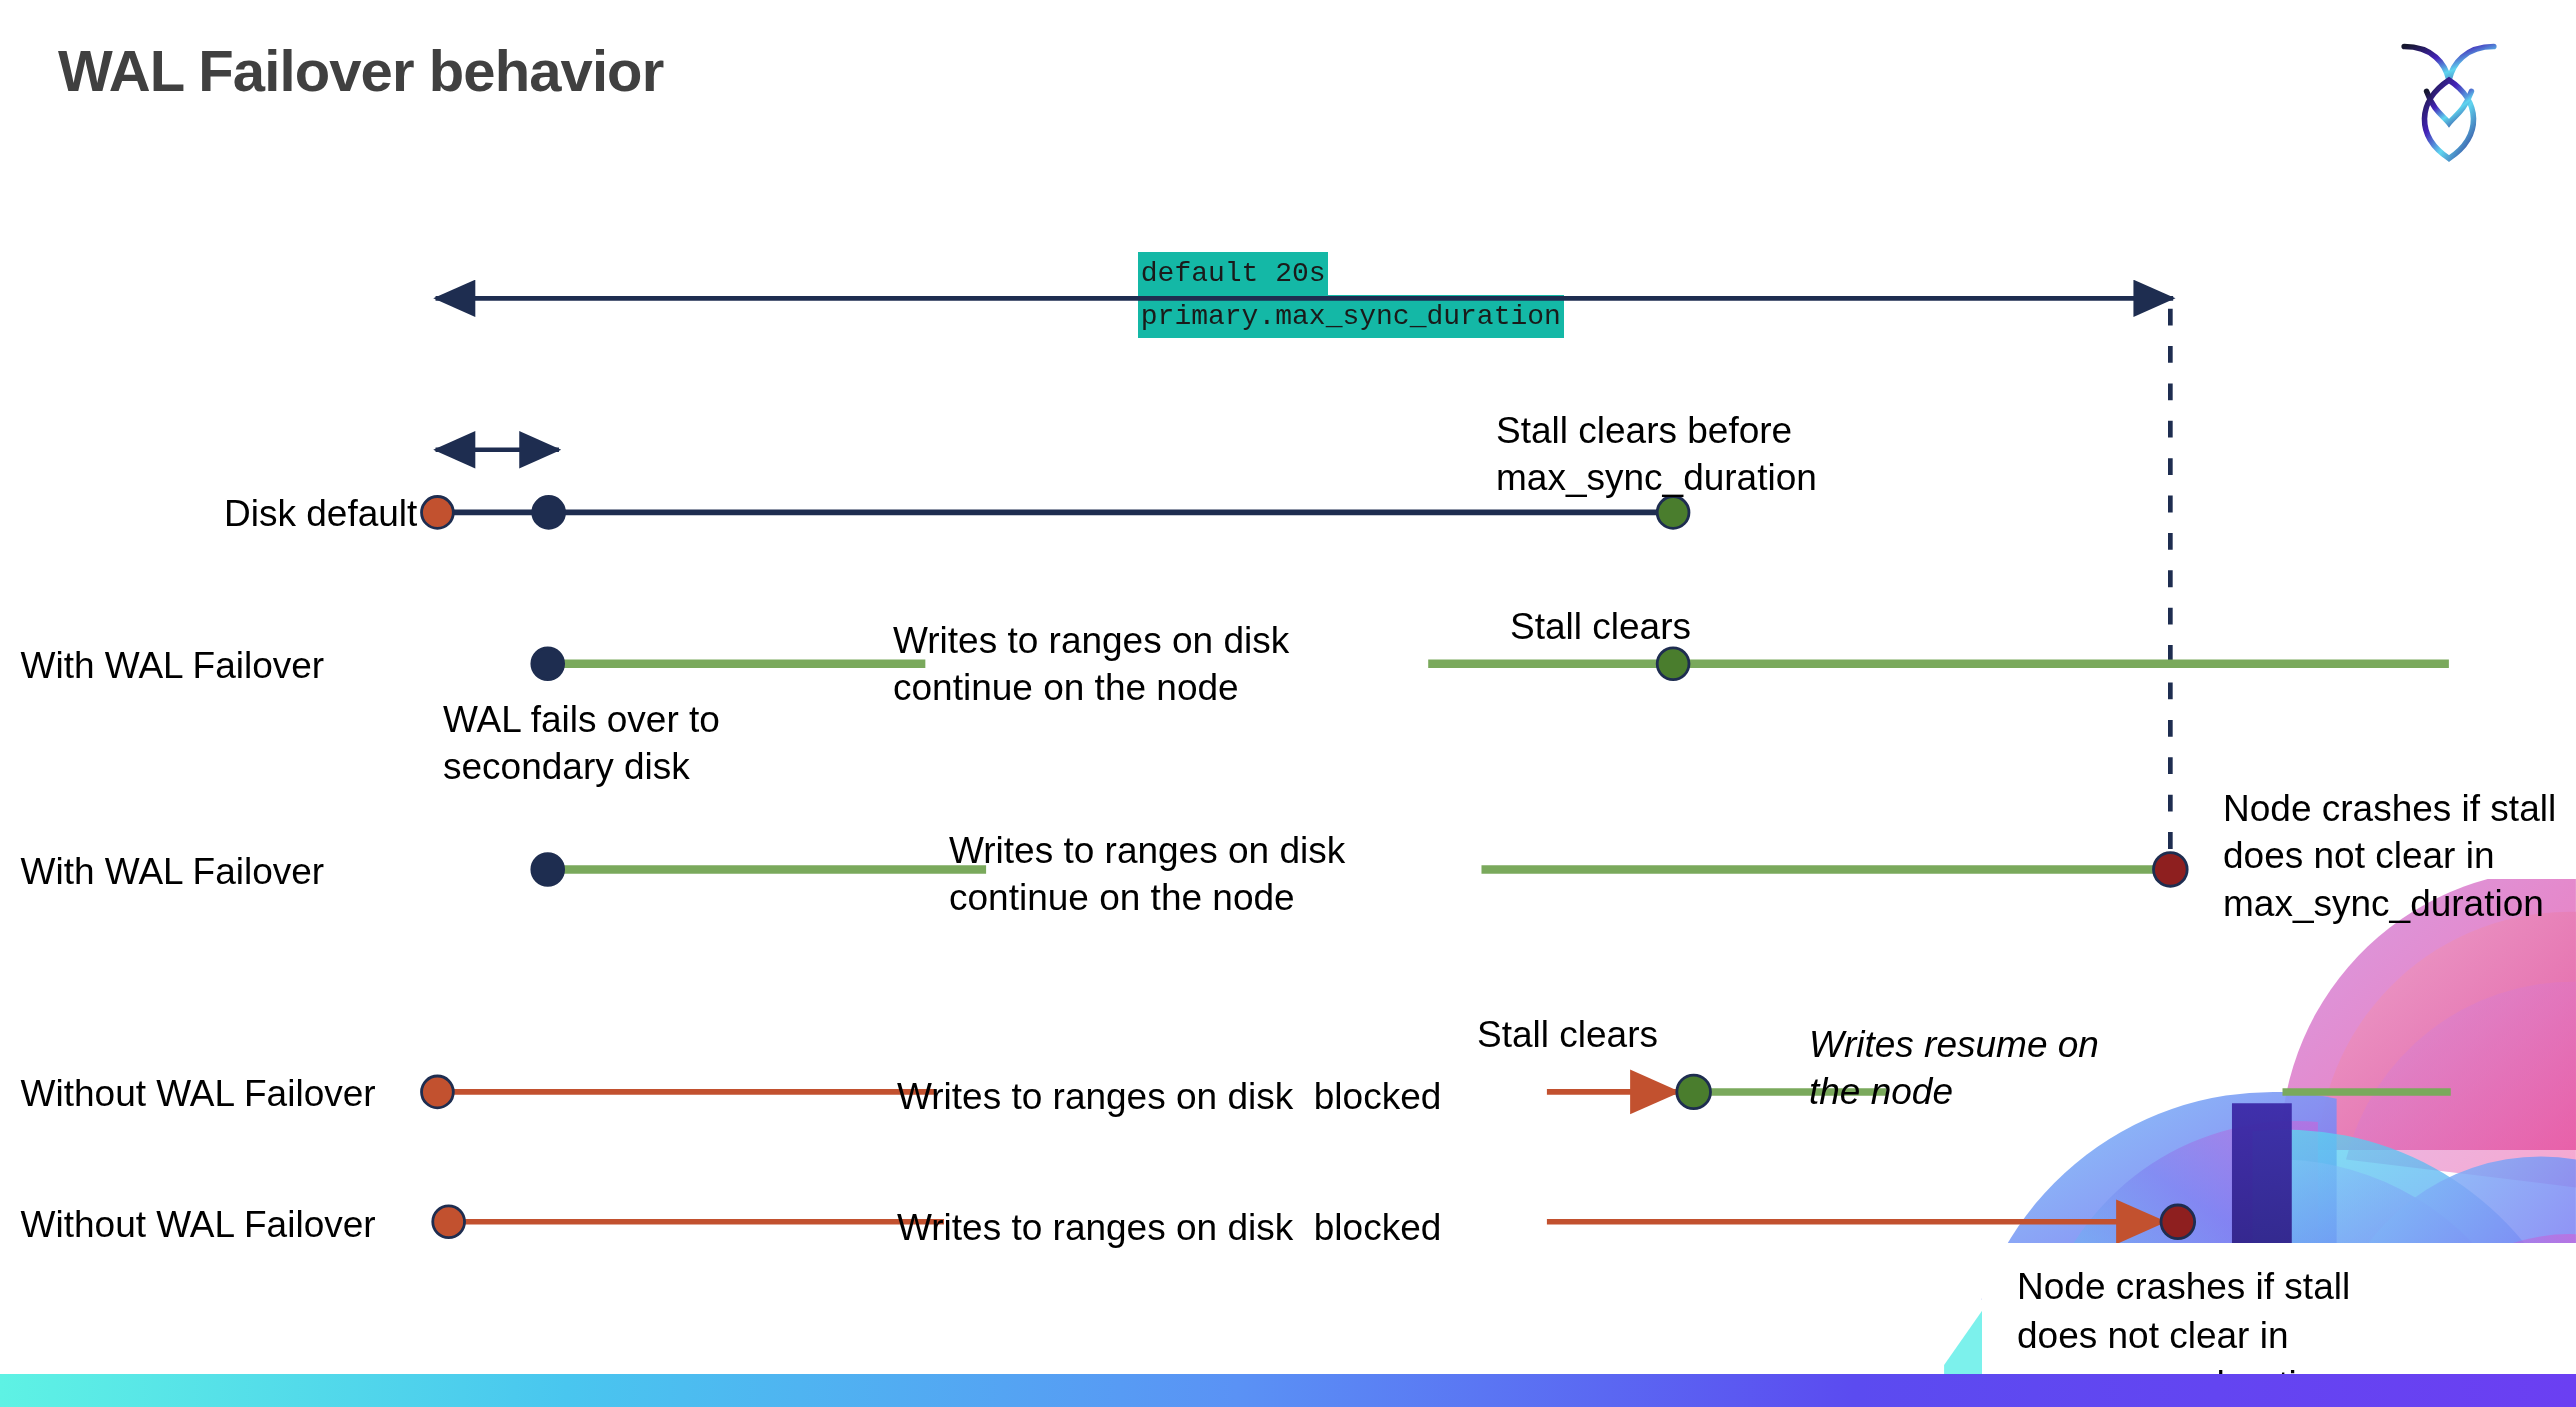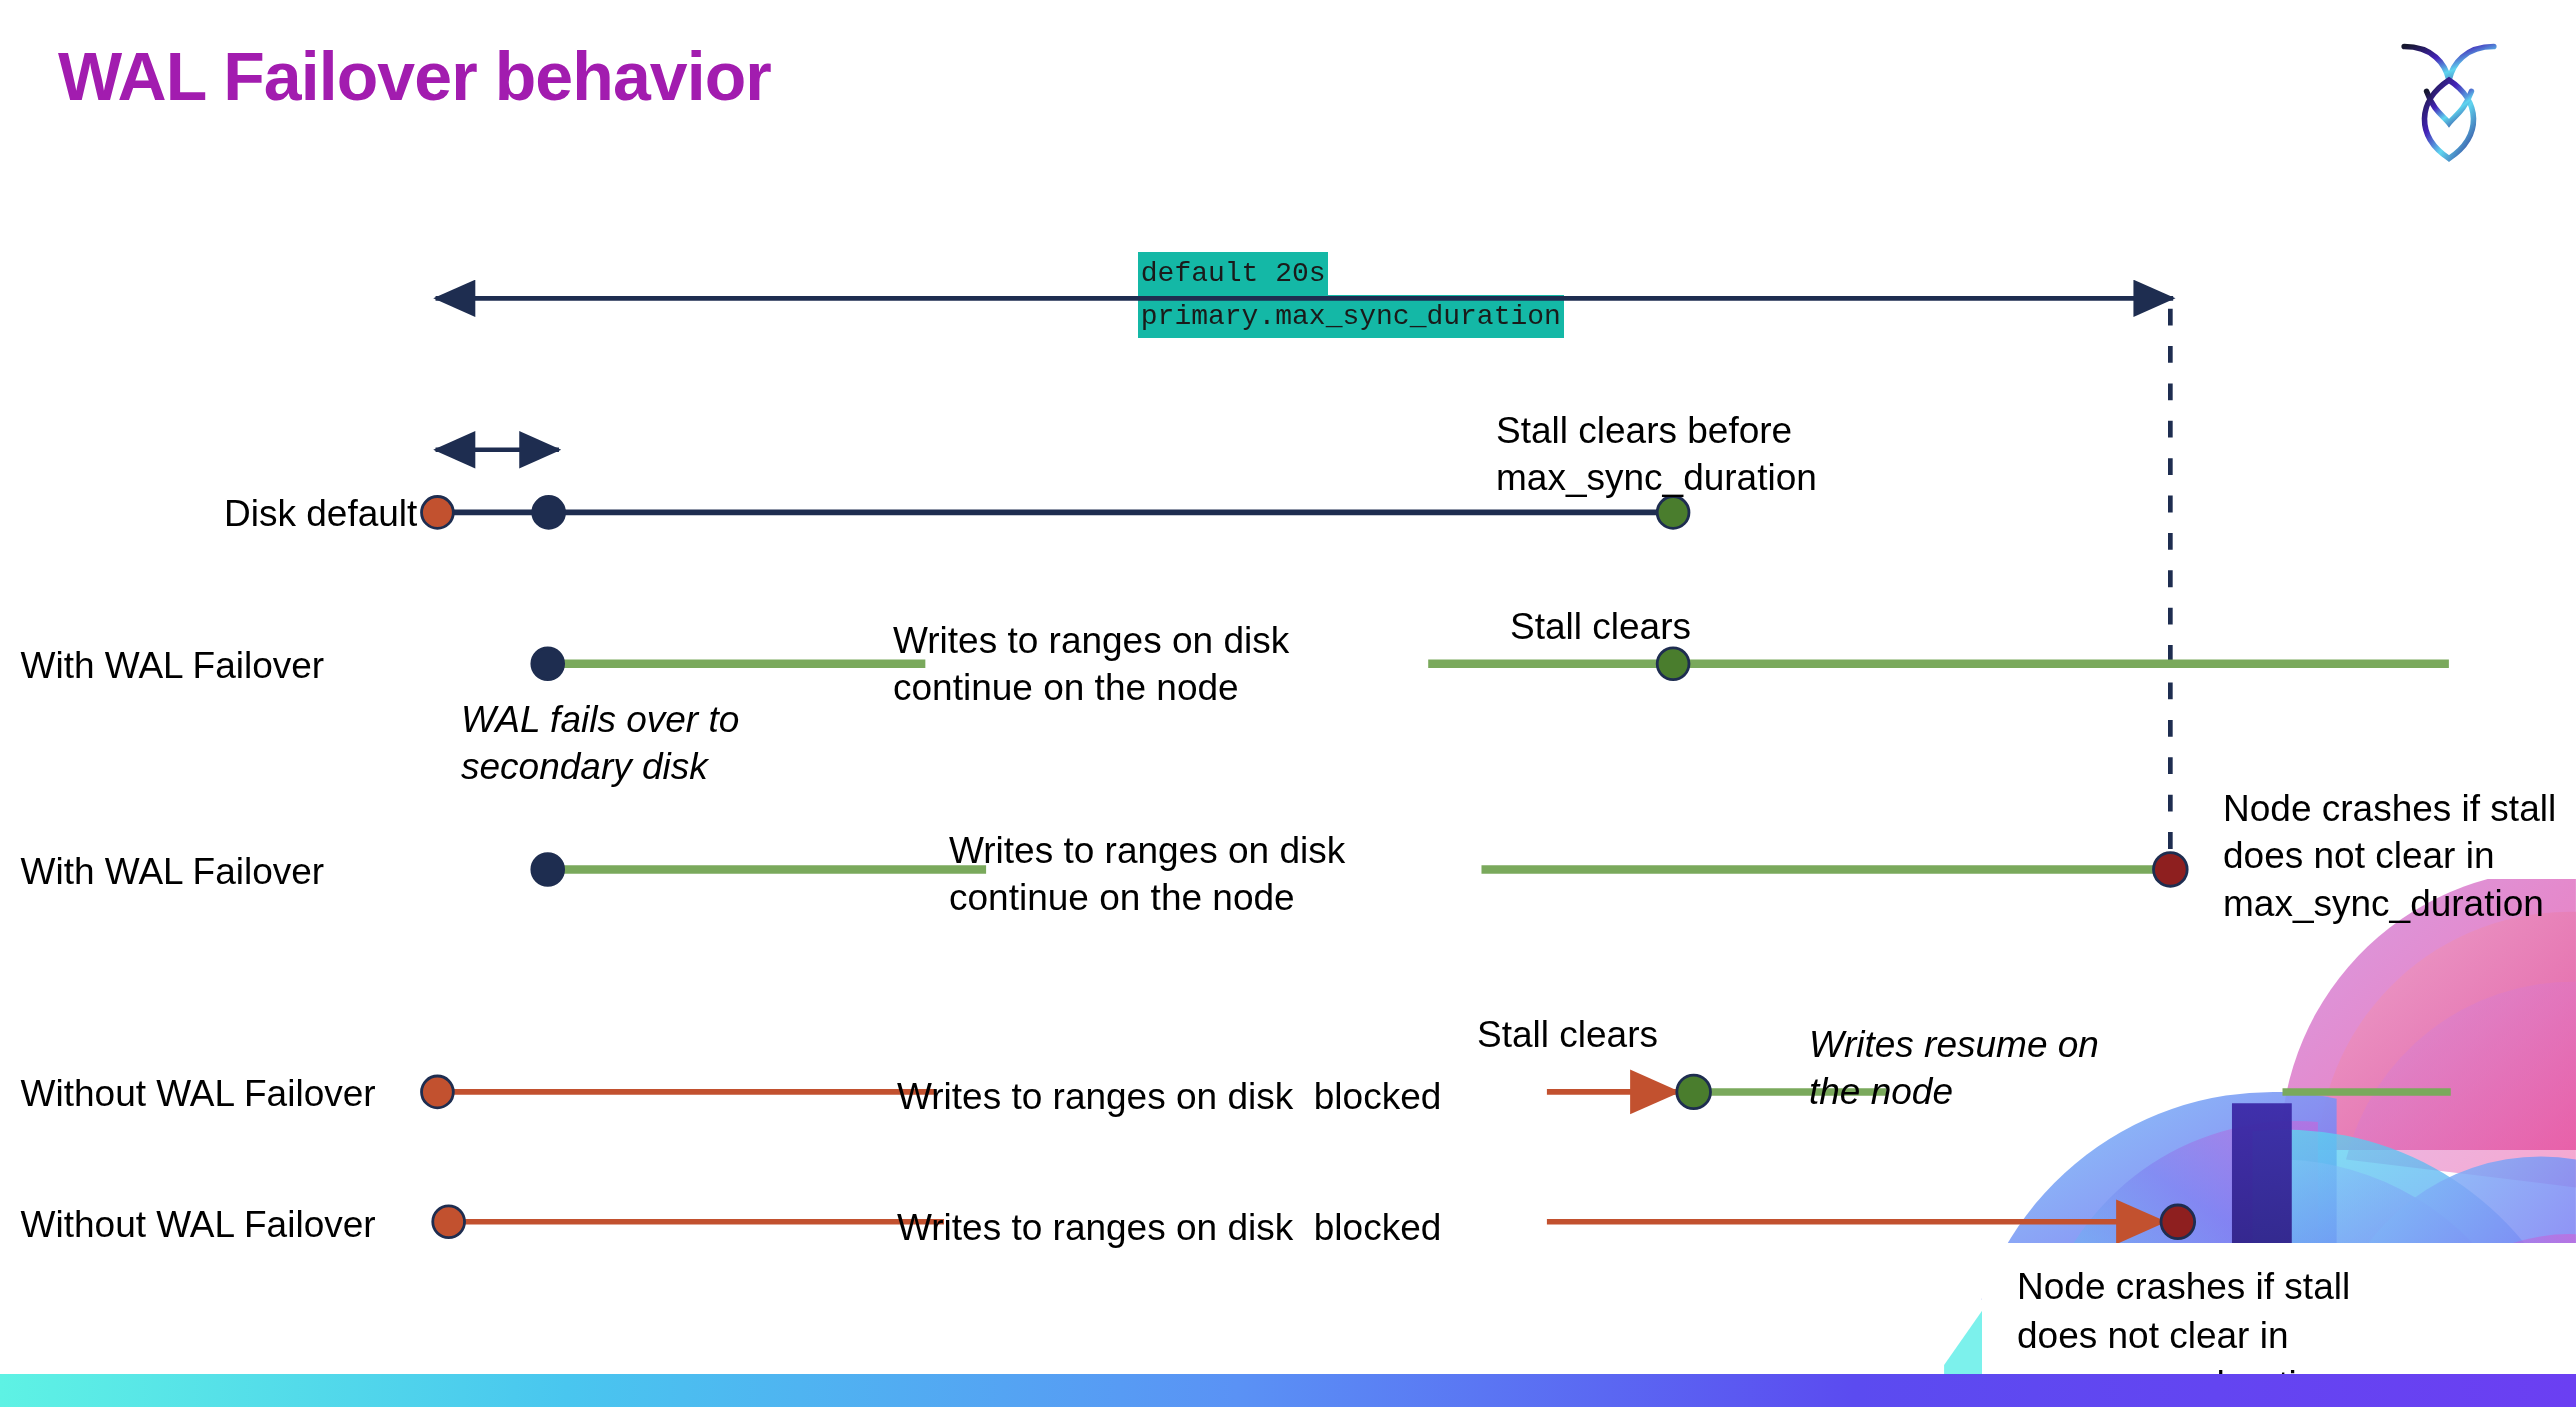--- a/index.html
+++ b/index.html
@@ -8,21 +8,21 @@
     background:#ffffff;
     font-family:"Liberation Sans", sans-serif;
     overflow:hidden;
     position:relative;
   }
   .slide{position:absolute;inset:0;overflow:hidden;background:#fff;}
 
   
   #page-title{
     position:absolute;left:58px;top:39px;
-    font-size:68px;font-weight:bold;color:#a21caf;
+    font-size:58px;font-weight:bold;color:#404040;
     letter-spacing:-0.9px;line-height:1.1;
     white-space:nowrap;
   }
 
   
   #brand-logo{position:absolute;left:2393px;top:26px;width:112px;height:140px;}
 
   
   .mono-block{position:absolute;font-family:"Liberation Mono", monospace;
     font-size:28px;line-height:1.48;color:#1a1a1a;white-space:nowrap;}
@@ -192,21 +192,21 @@
   <div class="rowname" style="left:20.6px;top:645px;">With WAL Failover</div>
   <div class="rowname" style="left:20.6px;top:851px;">With WAL Failover</div>
   <div class="rowname" style="left:20.6px;top:1073px;">Without WAL Failover</div>
   <div class="rowname" style="left:20.6px;top:1204px;">Without WAL Failover</div>
 
   <div class="lbl c" style="left:1496px;top:407px;width:374px;">Stall clears before
 max_sync_duration</div>
 
   <div class="lbl c" style="left:893px;top:617px;width:486px;">Writes to ranges on disk
 continue on the node</div>
-  <div class="lbl c" style="left:461px;top:696px;width:355px;font-style:italic;">WAL fails over to
+  <div class="lbl c" style="left:443px;top:696px;width:355px;">WAL fails over to
 secondary disk</div>
   <div class="lbl c" style="left:1510px;top:603px;width:327px;">Stall clears</div>
 
   <div class="lbl c" style="left:949px;top:827px;width:486px;">Writes to ranges on disk
 continue on the node</div>
   <div class="lbl l" style="left:2223px;top:785px;width:355px;">Node crashes if stall
 does not clear in
 max_sync_duration</div>
 
   <div class="lbl c" style="left:897px;top:1073px;width:654px;">Writes to ranges on disk  blocked</div>

